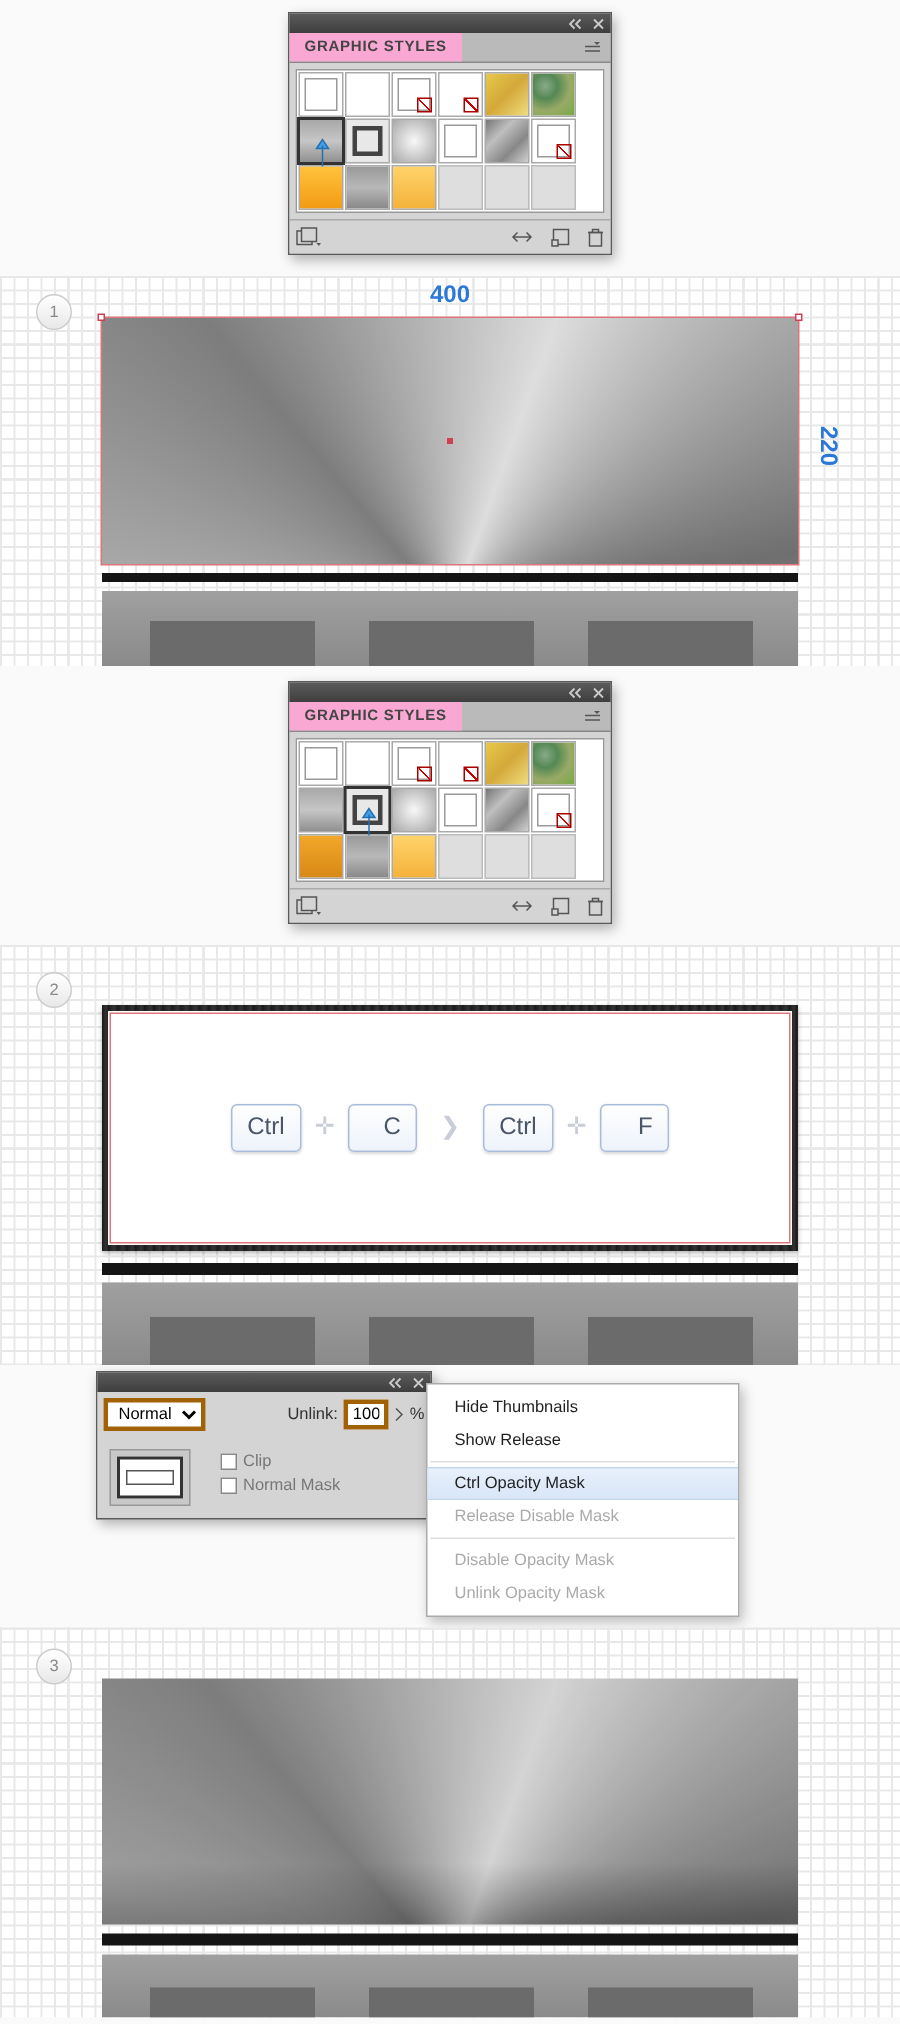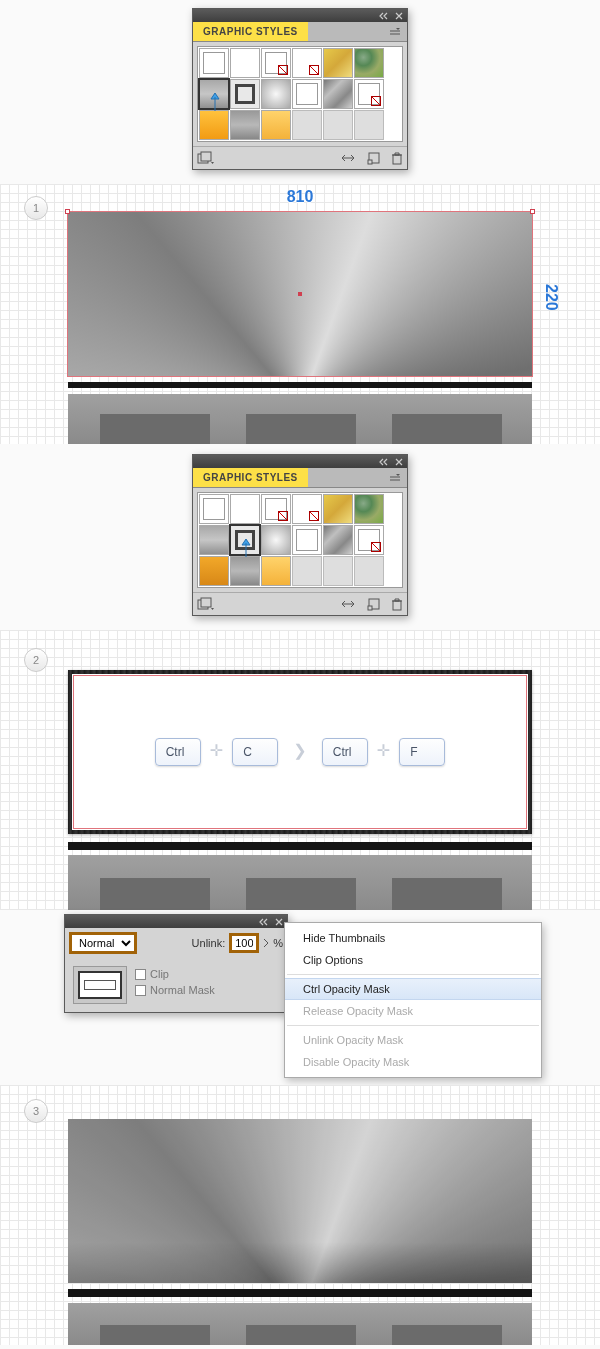--- a/index.html
+++ b/index.html
@@ -2,21 +2,21 @@
 <html><head>
 <meta charset="utf-8">
 <style>
 *{box-sizing:border-box;margin:0;padding:0}
 body{background:#fafafa;font-family:Tahoma,Arial,sans-serif;font-size:11px;color:#333;width:600px}
 .gridsec{background-image:linear-gradient(#e8e8e8 1px,transparent 1px),linear-gradient(90deg,#e8e8e8 1px,transparent 1px),linear-gradient(#dcdcdc 1px,transparent 1px),linear-gradient(90deg,#dcdcdc 1px,transparent 1px);background-size:9px 9px,9px 9px,45px 45px,45px 45px;background-color:#fff}
 .panel{background:#d4d4d4;border:1px solid #5a5a5a;box-shadow:2px 3px 8px rgba(0,0,0,.3);position:relative}
 .pbar{height:13px;background:linear-gradient(#5b5b5b,#3e3e3e);display:flex;justify-content:flex-end;align-items:center;padding:0 4px;gap:6px}
 .pbar svg{display:block}
 .ptabs{background:#bababa;display:flex;border-bottom:1px solid #888}
-.ptab{background:#fde047;padding:4px 10px;font-size:10px;font-weight:bold;color:#444;letter-spacing:.5px}
+.ptab{background:#f9a8d4;padding:4px 10px;font-size:10px;font-weight:bold;color:#444;letter-spacing:.5px}
 .pmenu{margin-left:auto;padding:4px 6px;display:flex;align-items:center}
 .pbody{background:#d4d4d4;padding:4px}
 .swatchgrid{display:grid;grid-template-columns:repeat(6,30px);grid-auto-rows:30px;gap:1px;background:#fff;border:1px solid #999;padding:1px}
 .sw{position:relative;border:1px solid #aaa;background:#fff}
 .sw .inner{position:absolute;inset:3px;border:1px solid #999}
 .sw .slash{position:absolute;right:2px;bottom:2px;width:10px;height:10px;border:1px solid #a00;background:linear-gradient(45deg,transparent 44%,#c00 44%,#c00 56%,transparent 56%)}
 .sw.gold{background:linear-gradient(135deg,#e6c94a,#d4a83a,#f0dd7f)}
 .sw.camo{background:radial-gradient(circle at 30% 30%,#8a8,#585 30%,#9a6 60%,#7a4)}
 .sw.grey{background:linear-gradient(#a8a8a8,#c6c6c6,#909090)}
 .sw.frame{background:#e8e8e8}
@@ -29,21 +29,21 @@
 .sw.lorange{background:linear-gradient(#ffd36b,#f4b23a)}
 .sw.empty{background:#dedede;border-color:#bbb}
 .sw.sel{outline:2px solid #333;outline-offset:-1px}
 .arrow{position:absolute;width:18px;height:22px;z-index:5}
 .pfoot{background:#d4d4d4;border-top:1px solid #aaa;padding:4px;display:flex;align-items:center;justify-content:space-between}
 .pfoot .right{display:flex;gap:10px;align-items:center}
 .stepbadge{width:24px;height:24px;border-radius:50%;background:linear-gradient(#fff,#e8e8e8);border:1px solid #ccc;display:flex;align-items:center;justify-content:center;font-size:11px;color:#888;box-shadow:inset 0 1px 2px rgba(255,255,255,.8)}
 .metalrect{background:conic-gradient(from 200deg at 50% 120%,#7a7a7a,#bababa,#7d7d7d,#ddd,#6f6f6f,#c8c8c8,#7a7a7a);position:relative}
 .dimw{color:#2b78d8;text-shadow:0 1px 0 #fff;font-weight:bold;font-size:16px}
 .dimh{color:#2b78d8;text-shadow:0 1px 0 #fff;font-weight:bold;font-size:16px;writing-mode:vertical-rl}
-.key{display:inline-block;min-width:46px;padding:6px 10px;text-align:left;background:linear-gradient(#fefefe,#eef3fb);border:1px solid #a8bbda;border-radius:4px;box-shadow:0 1px 2px rgba(0,0,0,.15);font-size:12px;color:#4a5568}
+.key{display:inline-block;min-width:46px;padding:6px 10px;text-align:right;background:linear-gradient(#fefefe,#eef3fb);border:1px solid #a8bbda;border-radius:4px;box-shadow:0 1px 2px rgba(0,0,0,.15);font-size:16px;color:#4a5568}
 .keyplus{display:inline-block;color:#c8ced8;font-size:16px;margin:0 6px}
 .keychev{display:inline-block;color:#c8ced8;font-size:16px;margin:0 12px}
 .chalkbox{background:#fff;border:4px solid #333;border-image:repeating-linear-gradient(90deg,#1a1a1a,#333 4px,#222 6px) 6;box-shadow:0 1px 3px rgba(0,0,0,.3)}
 .menu{background:#fff;border:1px solid #aaa;box-shadow:2px 3px 8px rgba(0,0,0,.25);padding:4px 0}
 .menu .mi{padding:5px 18px;font-size:11px;color:#222}
 .menu .mi.dis{color:#aaa}
 .menu .mi.hover{background:linear-gradient(#e8f0fb,#d8e6f8);border-top:1px solid #c3d6ef;border-bottom:1px solid #c3d6ef;padding-top:4px;padding-bottom:4px}
 .menu .sep{height:1px;background:#ddd;margin:3px 2px}
 .transpanel .row{display:flex;align-items:center;gap:4px;padding:4px;background:#d4d4d4}
 .transpanel select,.transpanel input{font-size:11px;padding:1px 3px;border:3px solid #a16207;background:#fff}
@@ -131,21 +131,21 @@
           </svg>
   </div>
  </div>
 </div>
 </div>
 
 <div class="gridsec" style="position:relative;height:260px;padding:0">
  <div class="stepbadge" style="position:absolute;left:24px;top:12px">
       <span>1</span>
     </div>
- <div class="dimw" style="position:absolute;left:50%;top:4px;transform:translateX(-50%)">810</div>
+ <div class="dimw" style="position:absolute;left:50%;top:4px;transform:translateX(-50%)">400</div>
  <div class="dimh" style="position:absolute;right:40px;top:100px">220</div>
  <div style="position:absolute;left:68px;top:28px;width:464px;height:164px;outline:1px solid #e0747c">
   <div class="metalrect" style="width:100%;height:100%"></div>
   <div style="position:absolute;left:-3px;top:-3px;width:5px;height:5px;border:1px solid #d04050;background:#fff"></div>
   <div style="position:absolute;right:-3px;top:-3px;width:5px;height:5px;border:1px solid #d04050;background:#fff"></div>
   <div style="position:absolute;left:50%;top:50%;width:4px;height:4px;background:#d04050;transform:translate(-50%,-50%)"></div>
  </div>
  <div style="position:absolute;left:68px;top:198px;width:464px;height:6px;background:#151515"></div>
  <div style="position:absolute;left:68px;top:210px;width:464px;height:50px;background:linear-gradient(#a0a0a0,#8a8a8a)"></div>
  <div style="position:absolute;left:100px;top:230px;width:110px;height:30px;background:#6b6b6b"></div>
@@ -267,47 +267,47 @@
   <div class="row">
    <select><option>Normal</option></select>
    <span style="flex:1"></span>
    <span>Unlink:</span>
    <input type="text" style="width: 30px; text-align: right;" value="100">
    <svg width="6" height="10">
           <path d="M1 1L5 5L1 9" stroke="#555" fill="none"></path>
         </svg>
    <span>%</span>
   </div>
-  <div class="row" style="align-items:flex-start;gap:8px;padding:8px">
+  <div class="row" style="align-items:flex-start;gap:20px;padding:8px">
    <div style="background:#c8c8c8;border:1px solid #999;padding:4px">
           <div class="thumb">
             <div class="r"></div>
           </div>
         </div>
    <div style="display:flex;flex-direction:column;gap:4px;padding-top:2px">
     <div class="cb">
             <div class="box"></div>
             <span>Clip</span>
           </div>
     <div class="cb">
             <div class="box"></div>
             <span>Normal Mask</span>
           </div>
    </div>
   </div>
  </div>
- <div class="menu" style="position:absolute;left:284px;top:12px;width:258px">
+ <div class="menu" style="position:absolute;left:284px;top:12px;width:209px">
   <div class="mi">Hide Thumbnails</div>
-  <div class="mi">Clip Options</div>
+  <div class="mi">Show Release</div>
   <div class="sep"></div>
   <div class="mi hover">Ctrl Opacity Mask</div>
-  <div class="mi dis">Release Opacity Mask</div>
+  <div class="mi dis">Release Disable Mask</div>
   <div class="sep"></div>
+  <div class="mi dis">Disable Opacity Mask</div>
   <div class="mi dis">Unlink Opacity Mask</div>
-  <div class="mi dis">Disable Opacity Mask</div>
  </div>
 </div>
 
 <div class="gridsec" style="position:relative;height:260px">
  <div class="stepbadge" style="position:absolute;left:24px;top:14px">
       <span>3</span>
     </div>
  <div style="position:absolute;left:68px;top:34px;width:464px;height:164px">
   <div class="metalrect" style="width:100%;height:100%;filter:contrast(.9)"></div>
   <div style="position:absolute;inset:0;background:linear-gradient(transparent 75%,rgba(0,0,0,.25))"></div>

